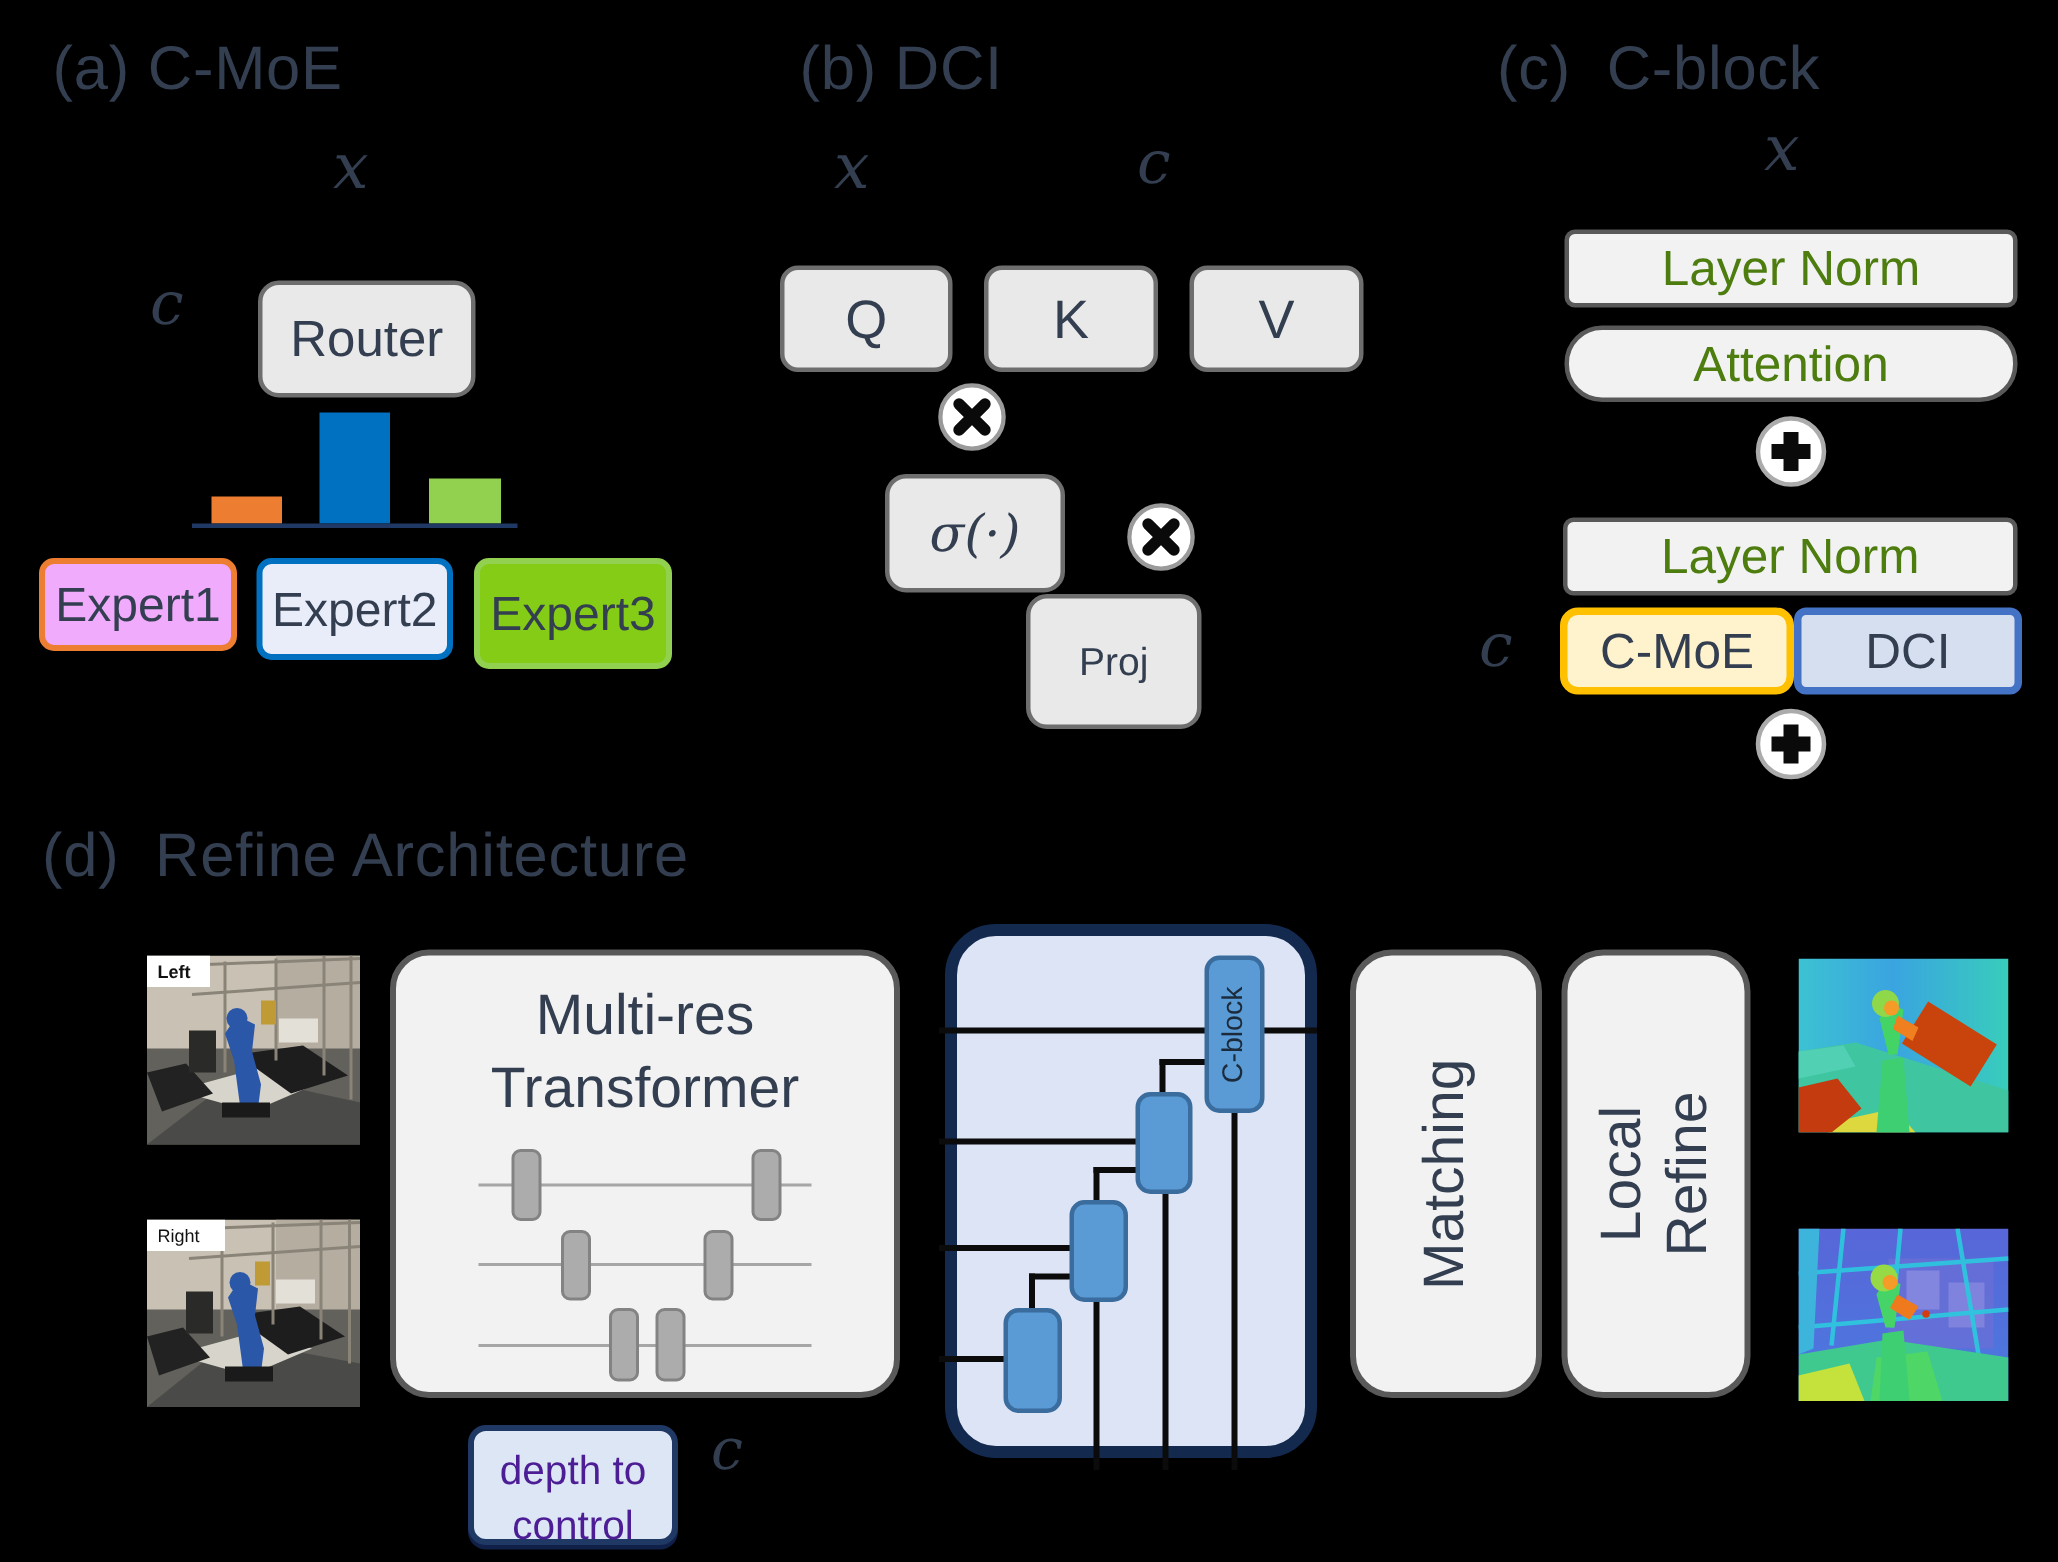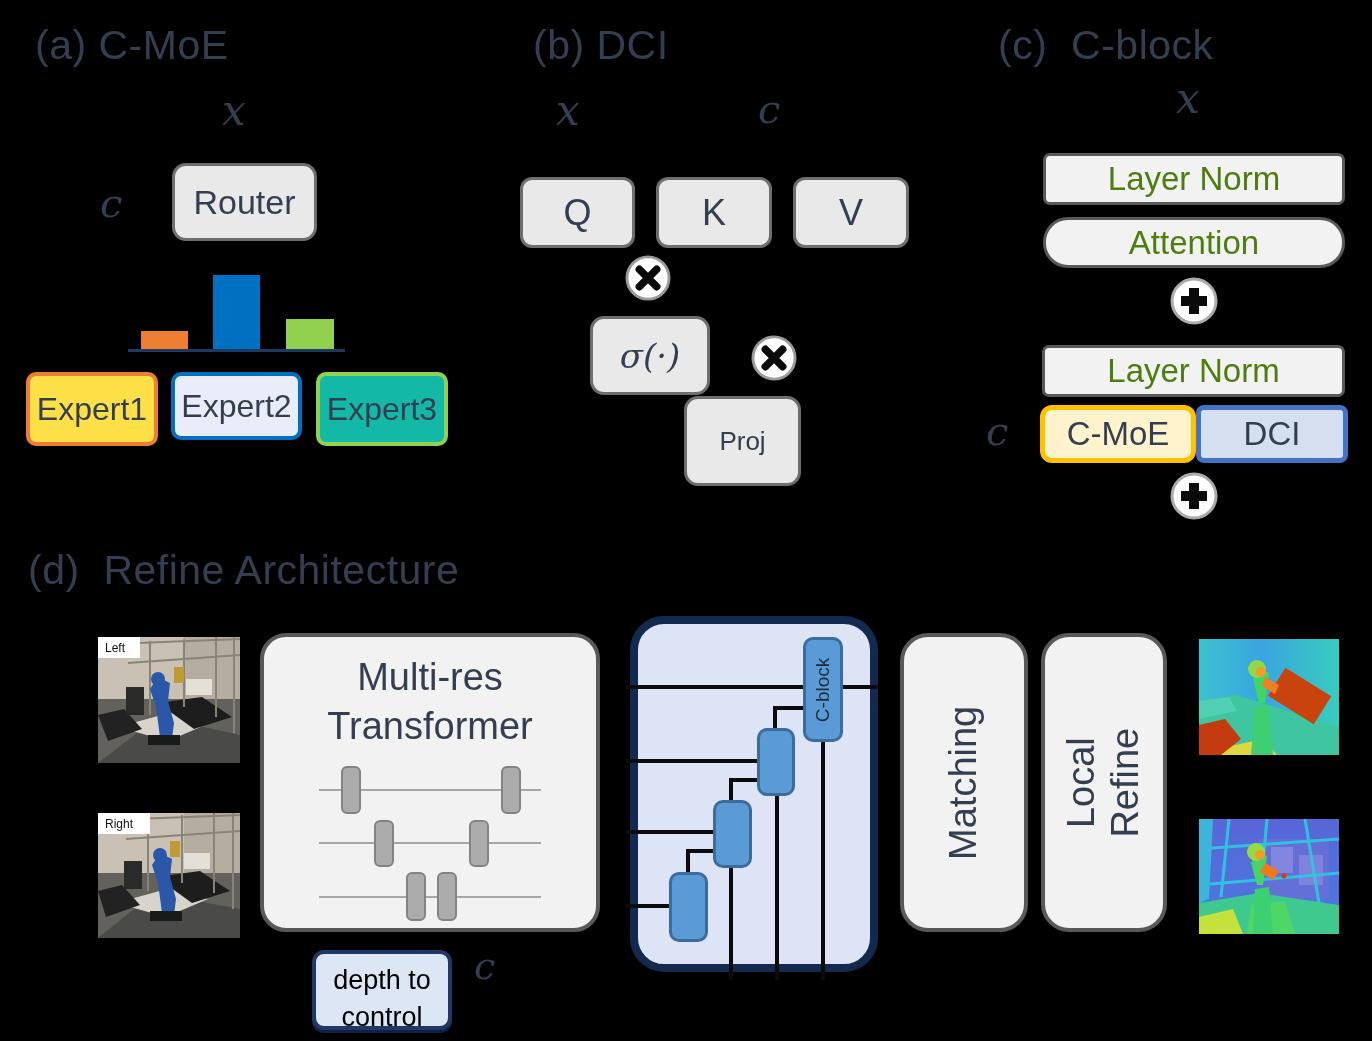--- a/index.html
+++ b/index.html
@@ -18,49 +18,49 @@
   .opcircle{position:absolute;}
   .bigpanel{background:#F2F2F2;border:4px solid #595959;border-radius:26px;box-sizing:border-box;
         box-shadow:0 2px 4px rgba(0,0,0,0.5);}
   .vtext{transform:rotate(-90deg);white-space:pre;color:#333F50;text-align:center;line-height:1.15;}
   .flexc{display:flex;align-items:center;justify-content:center;}
   .track{position:absolute;height:2px;background:#A6A6A6;}
   .handle{position:absolute;width:20px;background:#ACACAC;border:2px solid #838383;border-radius:6px;box-sizing:border-box;}
   .hline{position:absolute;background:#0b0b0b;}
   .vline{position:absolute;background:#0b0b0b;}
   .bblock{position:absolute;background:#5B9BD5;border:3px solid #3A6C9E;border-radius:10px;box-sizing:border-box;}
-  .dctext{color:#000000;font-size:27px;text-align:center;line-height:1.35;margin-top:17px;}
+  .dctext{color:#4c1d95;font-size:27px;text-align:center;line-height:1.35;margin-top:17px;}
 </style>
 </head>
 <body>
 
 <div id="canvas">
 
   <div class="abs panel-title" style="left:35px;top:22px;">(a) C-MoE</div>
   <div class="abs math" style="left:222px;top:86px;font-size:42px;">x</div>
   <div class="abs math" style="left:100px;top:180px;font-size:40px;">c</div>
 
-  <div class="abs gbox" style="left:172px;top:163px;width:145px;height:78px;font-size:34px;">
+  <div class="abs gbox" style="left:172px;top:187px;width:145px;height:78px;font-size:34px;">
     <span>Router</span>
   </div>
 
   <div class="abs" style="left:128px;top:268px;width:217px;height:84px;">
     <div class="abs" style="left: 13px; bottom: 3px; width: 47px; height: 18px; background: rgb(237, 125, 49);"></div>
     <div class="abs" style="left: 85px; bottom: 3px; width: 47px; height: 74px; background: rgb(0, 112, 192);"></div>
     <div class="abs" style="left: 158px; bottom: 3px; width: 48px; height: 30px; background: rgb(146, 208, 80);"></div>
     <div class="abs" style="left:0;bottom:0;width:217px;height:3px;background:#1F3864;"></div>
   </div>
 
-  <div class="abs expert" style="left: 26px; top: 372px; width: 132px; height: 74px; border-color: rgb(237, 125, 49); background: #fde047;">
+  <div class="abs expert" style="left: 26px; top: 372px; width: 132px; height: 62px; border-color: rgb(237, 125, 49); background: #f0abfc;">
     <span>Expert1</span>
   </div>
   <div class="abs expert" style="left: 171px; top: 372px; width: 131px; height: 68px; border-color: rgb(0, 112, 192); background: rgb(233, 237, 249);">
     <span>Expert2</span>
   </div>
-  <div class="abs expert" style="left: 316px; top: 372px; width: 132px; height: 74px; border-color: rgb(146, 208, 80); background: #14b8a6;">
+  <div class="abs expert" style="left: 316px; top: 372px; width: 132px; height: 74px; border-color: rgb(146, 208, 80); background: #84cc16;">
     <span>Expert3</span>
   </div>
 
   <div class="abs panel-title" style="left:533px;top:22px;">(b) DCI</div>
   <div class="abs math" style="left:556px;top:86px;font-size:42px;">x</div>
   <div class="abs math" style="left:758px;top:86px;font-size:40px;">c</div>
 
   <div class="abs gbox" style="left:520px;top:177px;width:115px;height:71px;font-size:36px;border-radius:12px;">
     <span>Q</span>
   </div>
@@ -117,21 +117,21 @@
     <span>C-MoE</span>
   </div>
 
   <svg class="opcircle" style="left:1170px;top:472px;" width="48" height="48" viewBox="0 0 48 48">
     <circle cx="24" cy="24" r="22" fill="#ffffff" stroke="#ababab" stroke-width="3"></circle>
     <path d="M24 11 L24 37 M11 24 L37 24" stroke="#0a0a0a" stroke-width="10" fill="none"></path>
   </svg>
 
   <div class="abs panel-title" style="left:28px;top:547px;">(d)  Refine Architecture</div>
 
-  <div class="abs" style="left:98px;top:637px;width:142px;height:126px;">
+  <div class="abs" style="left:98px;top:637px;width:142px;height:126px;font-weight:bold;">
     <svg width="142" height="126" viewBox="0 0 142 126">
       <rect width="142" height="126" fill="#c9c2b4"></rect>
       <rect x="86" y="0" width="56" height="70" fill="#b4ada0"></rect>
       <rect x="0" y="62" width="142" height="64" fill="#63615c"></rect>
       <polygon points="0,126 60,80 142,98 142,126" fill="#4a4a48"></polygon>
       <polygon points="20,90 78,74 112,86 70,104" fill="#d7d4cb"></polygon>
       <polygon points="60,66 104,60 134,80 96,92" fill="#1d1d1d"></polygon>
       <polygon points="0,78 26,72 44,92 10,104" fill="#222222"></polygon>
       <rect x="28" y="50" width="18" height="28" fill="#2a2a28"></rect>
       <g stroke="#8a8478" stroke-width="2">

